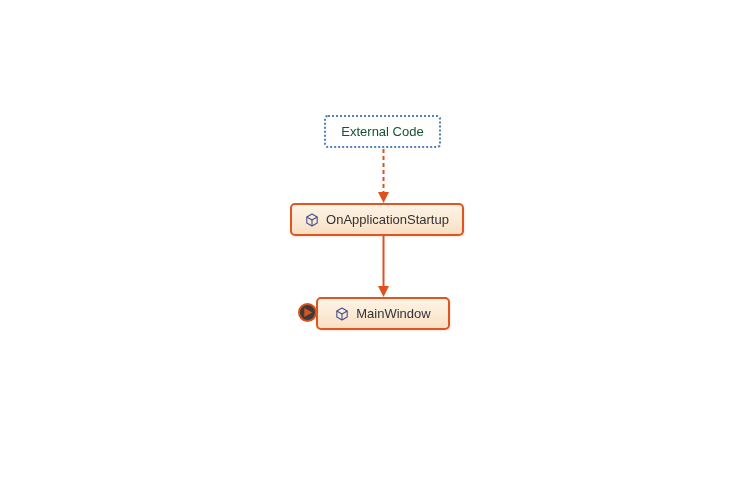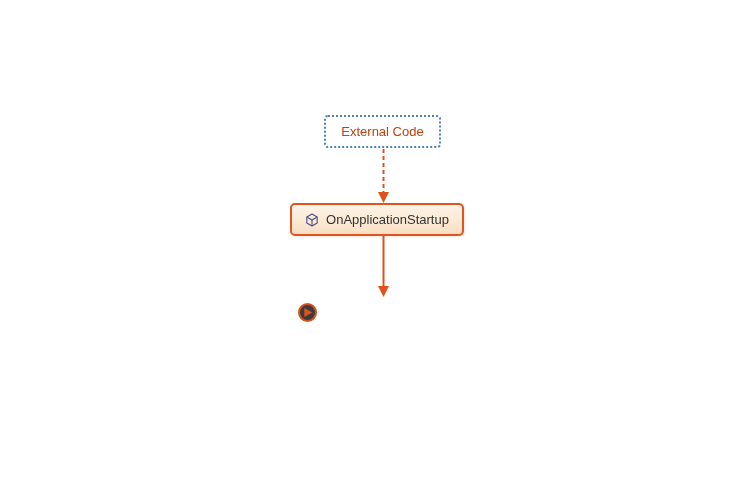--- a/index.html
+++ b/index.html
@@ -29,21 +29,21 @@
   }
   .node.method {
     border: 2px solid #e0551e;
     background: linear-gradient(to bottom, #fdf3e6 0%, #fbe9d4 55%, #f9dfc3 100%);
     color: #333333;
     box-shadow: 1px 1px 2px rgba(160, 120, 90, 0.18);
   }
   .node.external {
     border: 2px dotted #4e81b5;
     background: #ffffff;
-    color: #c2410c;
+    color: #14532d;
     border-radius: 4px;
   }
   #node-external-code  { left: 324px; top: 115px; width: 117px; height: 33px; }
   #node-startup        { left: 290px; top: 203px; width: 174px; height: 33px; z-index: 2; }
   #node-mainwindow     { left: 316px; top: 297px; width: 134px; height: 33px; z-index: 2; }
 
   .edge {
     position: absolute;
     overflow: visible;
   }
@@ -106,14 +106,26 @@
     <line x1="7.5" y1="0" x2="7.5" y2="50" stroke="#e0521c" stroke-width="2"></line>
     <polygon points="2,50 13,50 7.5,61" fill="#e0521c"></polygon>
   </svg>
 
   <div class="badge">
     <svg width="15" height="15" viewBox="0 0 19 19">
       <polygon points="5.5,3.8 15.5,9.5 5.5,15.2" fill="#e0521c"></polygon>
     </svg>
   </div>
 
+  <div class="node method" id="node-mainwindow">
+    <span class="icon-wrap">
+      <svg width="14" height="14" viewBox="0 0 14 14">
+        <g fill="none" stroke="#45518e" stroke-width="1.1" stroke-linejoin="round">
+          <polygon points="7,1 12.2,4 12.2,10 7,13 1.8,10 1.8,4"></polygon>
+          <polyline points="1.8,4 7,7 12.2,4"></polyline>
+          <line x1="7" y1="7" x2="7" y2="13"></line>
+        </g>
+      </svg>
+    </span>
+    <span class="node-label">MainWindow</span>
+  </div>
 
 </div>
 
 </body></html>

